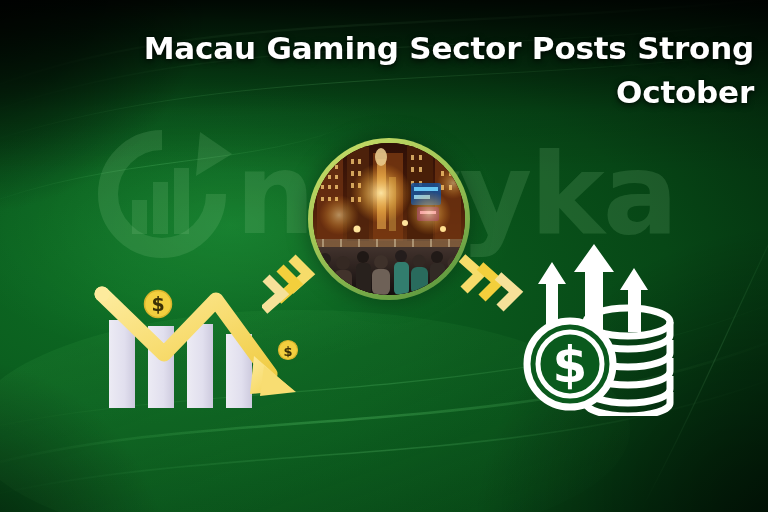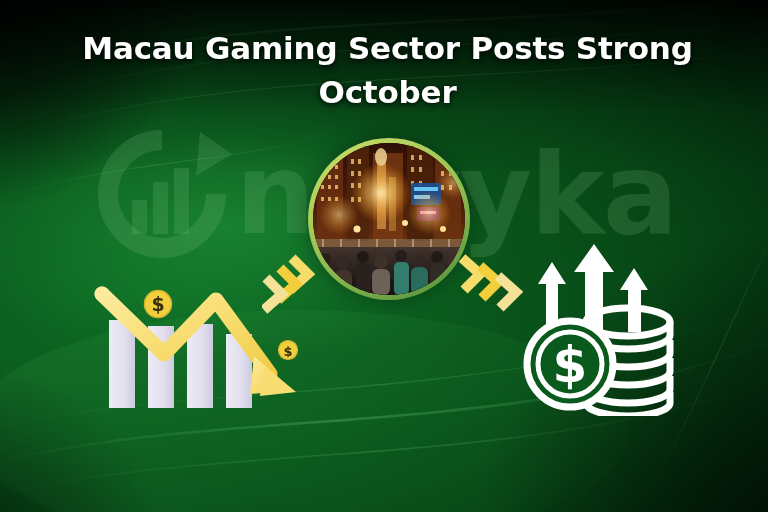--- a/index.html
+++ b/index.html
@@ -79,21 +79,21 @@
     line-height: 1;
     user-select: none;
   }
 
   
   .title-wrap {
     position: absolute;
     top: 26px;
     left: 7px;
     right: 0;
-    text-align: center;
+    text-align: right;
     z-index: 20;
   }
   .title-line {
     font-family: "DejaVu Sans", sans-serif;
     font-size: 31px;
     font-weight: 700;
     color: #ffffff;
     letter-spacing: -0.2px;
     line-height: 1.42;
     text-shadow: 0 2px 6px rgba(0,0,0,0.75), 0 0 2px rgba(0,0,0,0.5);

